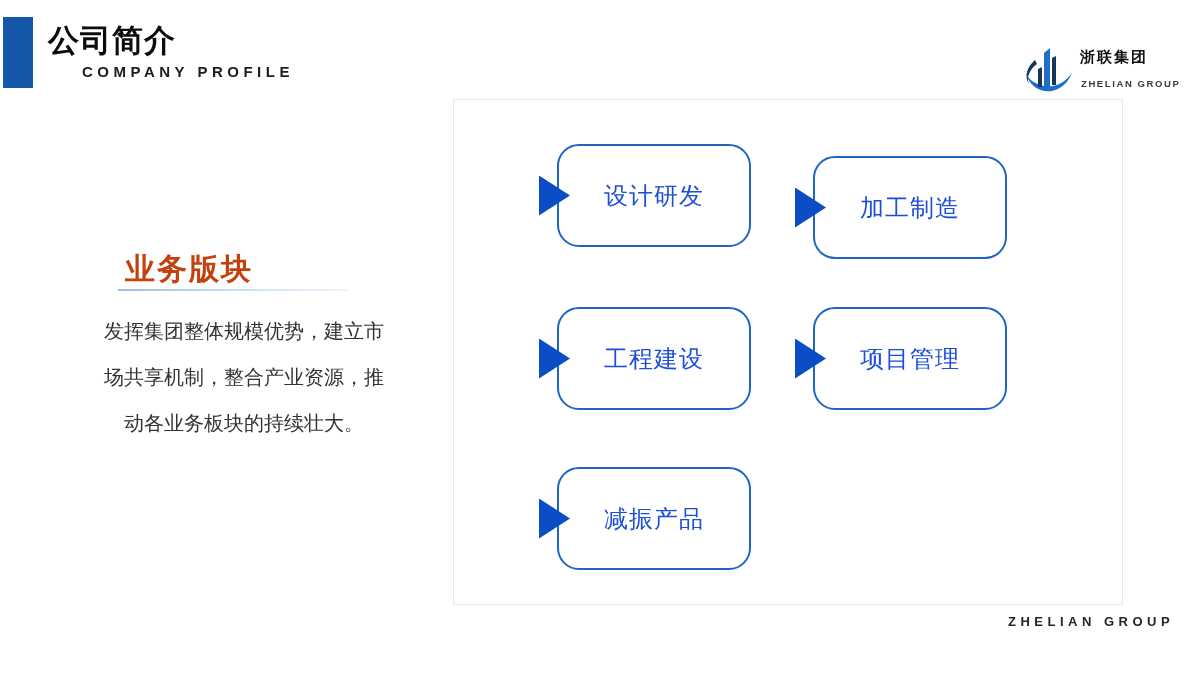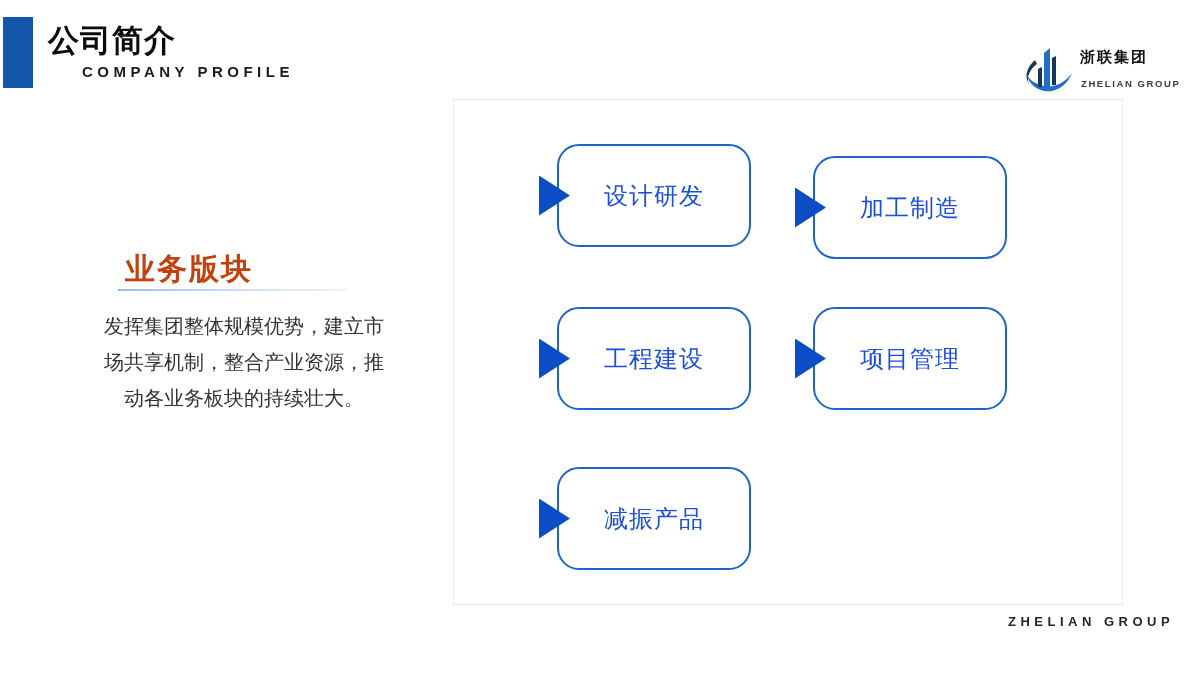--- a/index.html
+++ b/index.html
@@ -41,21 +41,21 @@
   .section-heading{
     left:125px;top:249px;
     font-size:30px;font-weight:bold;color:#c2410c;letter-spacing:2px;
   }
   .heading-underline{
     left:118px;top:289px;width:229px;height:2px;
     background:linear-gradient(90deg,#9dbde2 0%,#cfe0f2 55%,#eef4fb 100%);
   }
   .section-desc{
     left:97px;top:308px;width:294px;
-    font-size:20px;line-height:36px;color:#333;text-align:center;
+    font-size:20px;line-height:46px;color:#333;text-align:center;
   }
 
   
   .panel{
     left:453px;top:99px;width:670px;height:506px;
     background:#ffffff;border:1px solid #eaeaee;box-sizing:border-box;
   }
   .block{
     position:absolute;width:194px;height:103px;
   }

